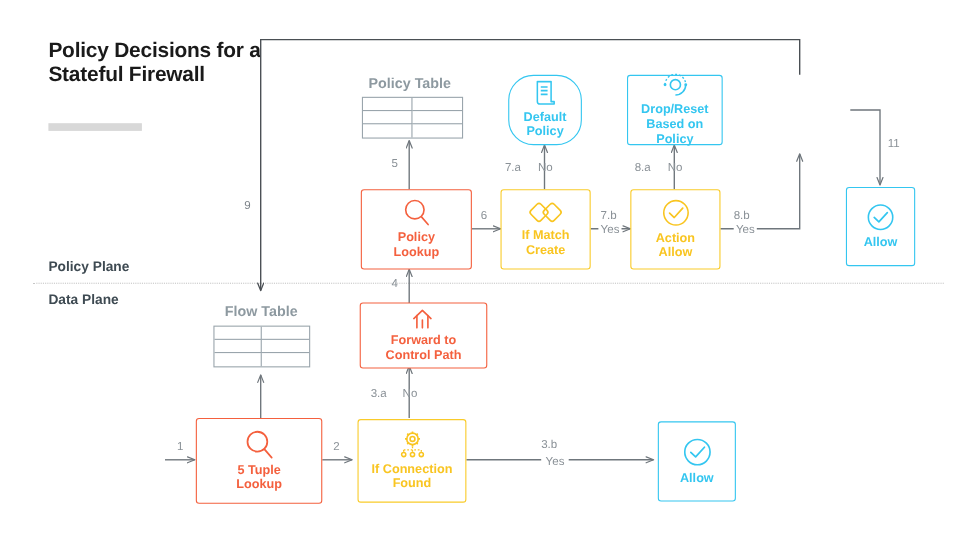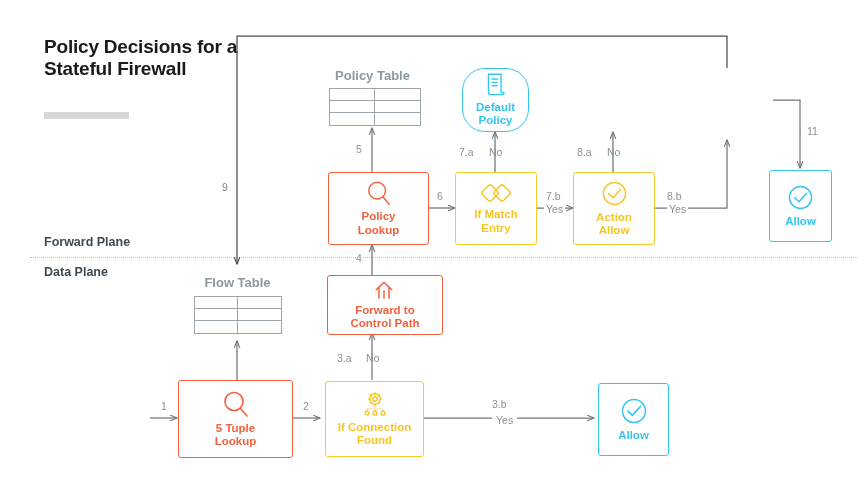--- a/index.html
+++ b/index.html
@@ -76,21 +76,21 @@
 <body>
 
 <div id="canvas">
 
   <div class="title">Policy Decisions
 for a Stateful
 Firewall</div>
   <div class="title-rule"></div>
 
   <div class="plane-divider"></div>
-  <div class="plane-label" id="control-plane-label">Forward Plane</div>
+  <div class="plane-label" id="control-plane-label">Policy Plane</div>
   <div class="plane-label" id="data-plane-label">Data Plane</div>
 
   <svg class="wires" viewBox="0 0 868 488">
     <defs>
       <marker id="ah" markerWidth="9" markerHeight="9" refX="7.2" refY="3.2" orient="auto" markerUnits="userSpaceOnUse">
         <path d="M0.6,0.5 L7.4,3.2 L0.6,5.9" fill="none" stroke="#6f767c" stroke-width="1.1" stroke-linecap="round" stroke-linejoin="round"></path>
       </marker>
       <marker id="ahb" markerWidth="9" markerHeight="9" refX="7.2" refY="3.2" orient="auto" markerUnits="userSpaceOnUse">
         <path d="M0.6,0.5 L7.4,3.2 L0.6,5.9" fill="none" stroke="#4a4f54" stroke-width="1.2" stroke-linecap="round" stroke-linejoin="round"></path>
       </marker>
@@ -222,21 +222,21 @@
   <div class="node ye" style="left:455px;top:172px;width:82px;height:73px;">
     <span class="ico">
       <svg width="34" height="22" viewBox="0 0 34 22">
         <g fill="none" stroke="#f9c521" stroke-width="1.5" stroke-linejoin="round">
           <rect x="4.6" y="4.6" width="12.8" height="12.8" rx="2.5" transform="rotate(45 11 11)"></rect>
           <rect x="16.6" y="4.6" width="12.8" height="12.8" rx="2.5" transform="rotate(45 23 11)"></rect>
         </g>
       </svg>
     </span>
     <span class="lbl">If Match
-Entry</span>
+Create</span>
   </div>
 
   <div class="node ye" style="left:573px;top:172px;width:82px;height:73px;">
     <span class="ico">
       <svg width="27" height="27" viewBox="0 0 28 28">
         <circle cx="14" cy="14" r="11.5" fill="none" stroke="#f9c521" stroke-width="1.5"></circle>
         <path d="M8,14.2 L12.4,18.4 L20.4,9.6" fill="none" stroke="#f9c521" stroke-width="1.6" stroke-linecap="round" stroke-linejoin="round"></path>
       </svg>
     </span>
     <span class="lbl">Action
@@ -250,20 +250,33 @@
           <path d="M3.5,1.2 L16,1.2 L16,19.4 L18.8,19.4 L18.8,21.6 L6,21.6
                    C4.6,21.6 3.5,20.6 3.5,19.2 Z"></path>
           <path d="M6.6,6 L12.8,6 M6.6,9.4 L12.8,9.4 M6.6,12.8 L12.8,12.8"></path>
         </g>
       </svg>
     </span>
     <span class="lbl">Default
 Policy</span>
   </div>
 
+  <div class="node cy" style="left:570px;top:68px;width:87px;height:64px;">
+    <span class="ico">
+      <svg width="26" height="24" viewBox="0 0 26 24">
+        <circle cx="13" cy="11" r="4.6" fill="none" stroke="#34c6f0" stroke-width="1.5"></circle>
+        <path d="M3.6,11 A9.4,9.4 0 0 1 22.4,11" fill="none" stroke="#34c6f0" stroke-width="1.3" stroke-dasharray="1.8 1.8"></path>
+        <path d="M22.4,11 A9.4,9.4 0 0 1 13,20.4" fill="none" stroke="#34c6f0" stroke-width="1.4"></path>
+        <circle cx="3.6" cy="11" r="1.3" fill="#34c6f0"></circle>
+        <circle cx="22.4" cy="11" r="1.3" fill="#34c6f0"></circle>
+      </svg>
+    </span>
+    <span class="lbl">Drop/Reset
+Based on Policy</span>
+  </div>
 
 
   <div class="node cy" style="left:769px;top:170px;width:63px;height:72px;">
     <span class="ico">
       <svg width="27" height="27" viewBox="0 0 28 28">
         <circle cx="14" cy="14" r="11.5" fill="none" stroke="#34c6f0" stroke-width="1.5"></circle>
         <path d="M8,14.2 L12.4,18.4 L20.4,9.6" fill="none" stroke="#34c6f0" stroke-width="1.6" stroke-linecap="round" stroke-linejoin="round"></path>
       </svg>
     </span>
     <span class="lbl">Allow</span>

